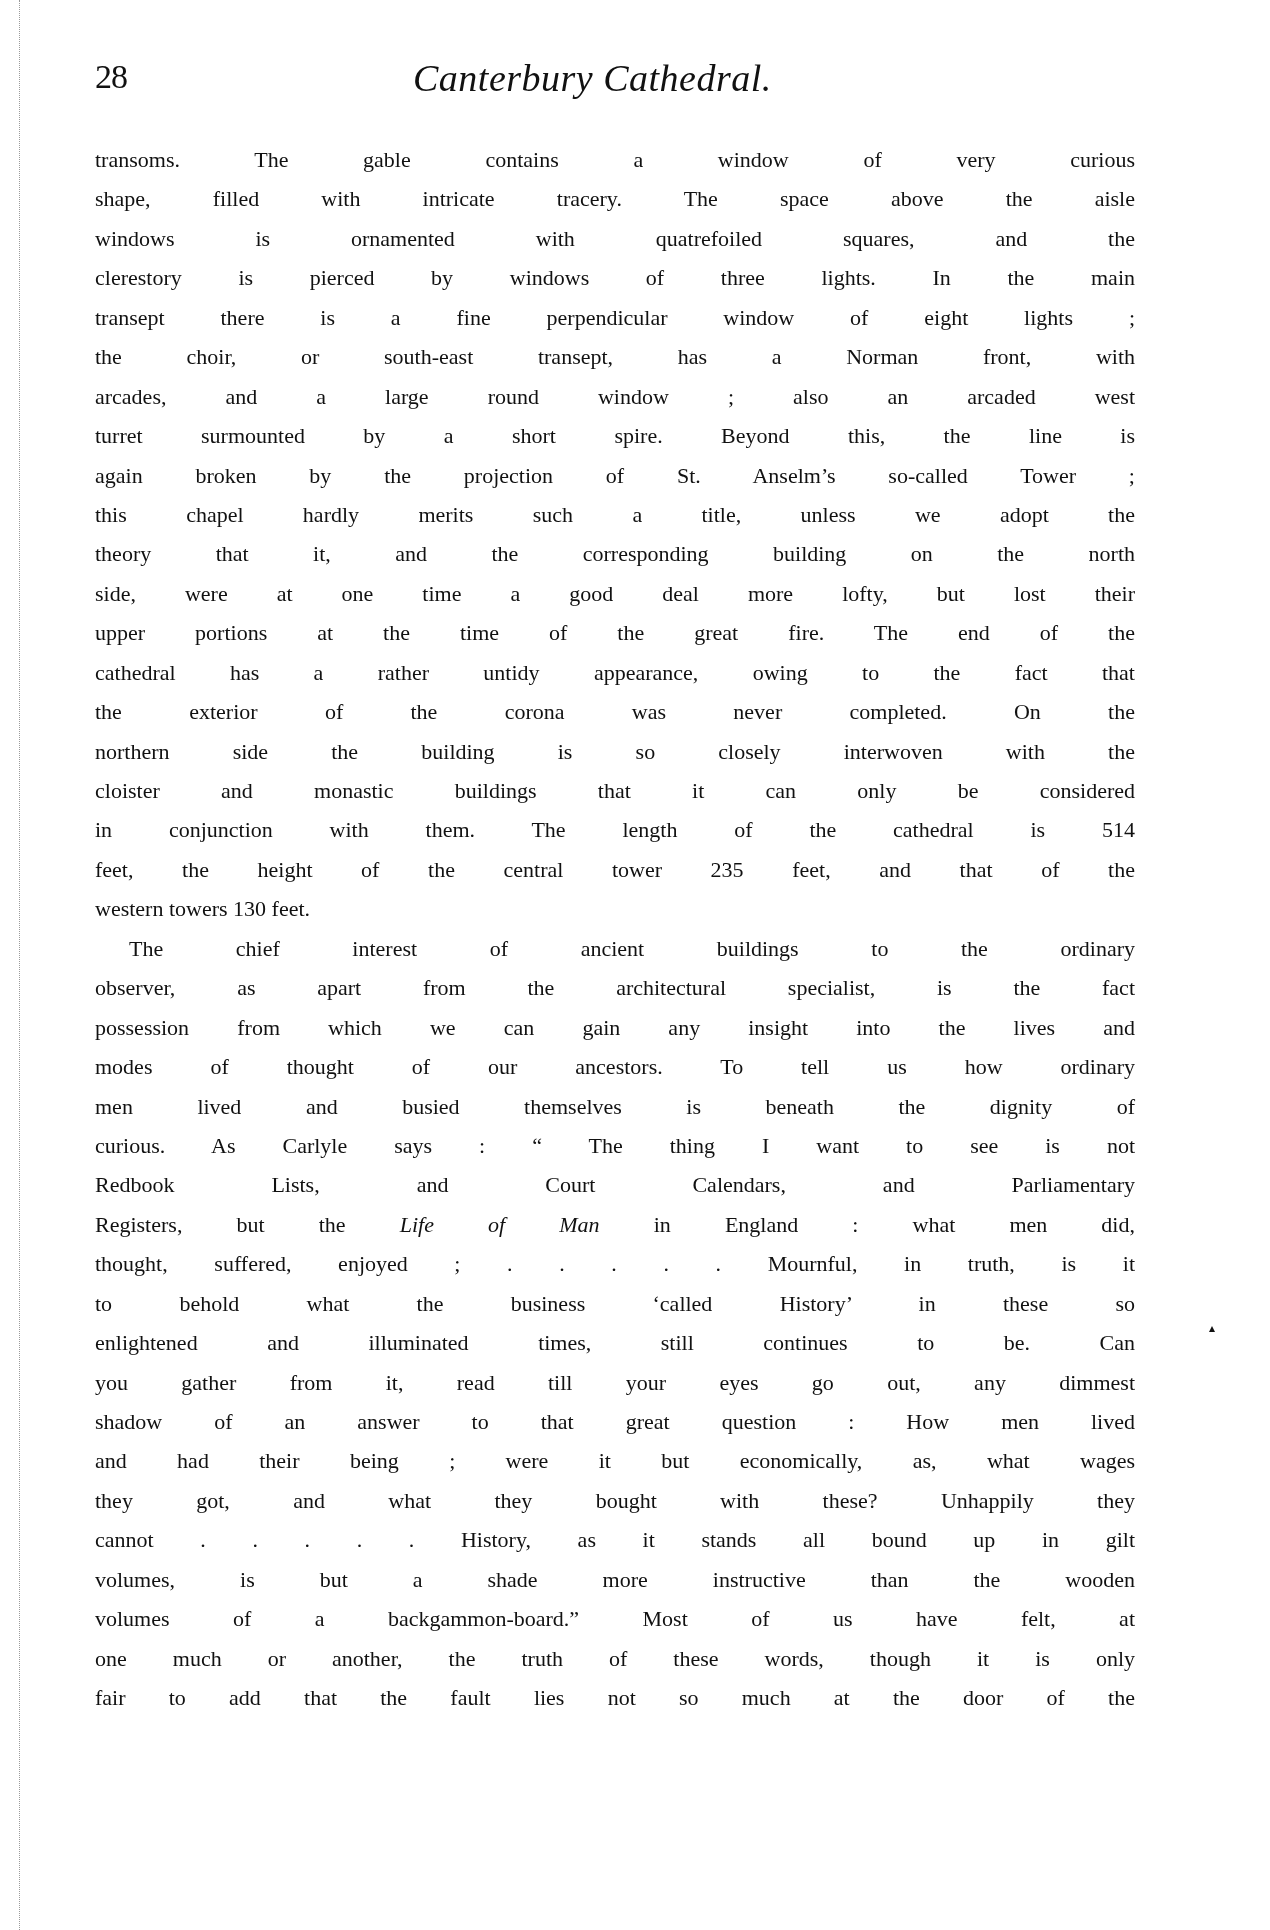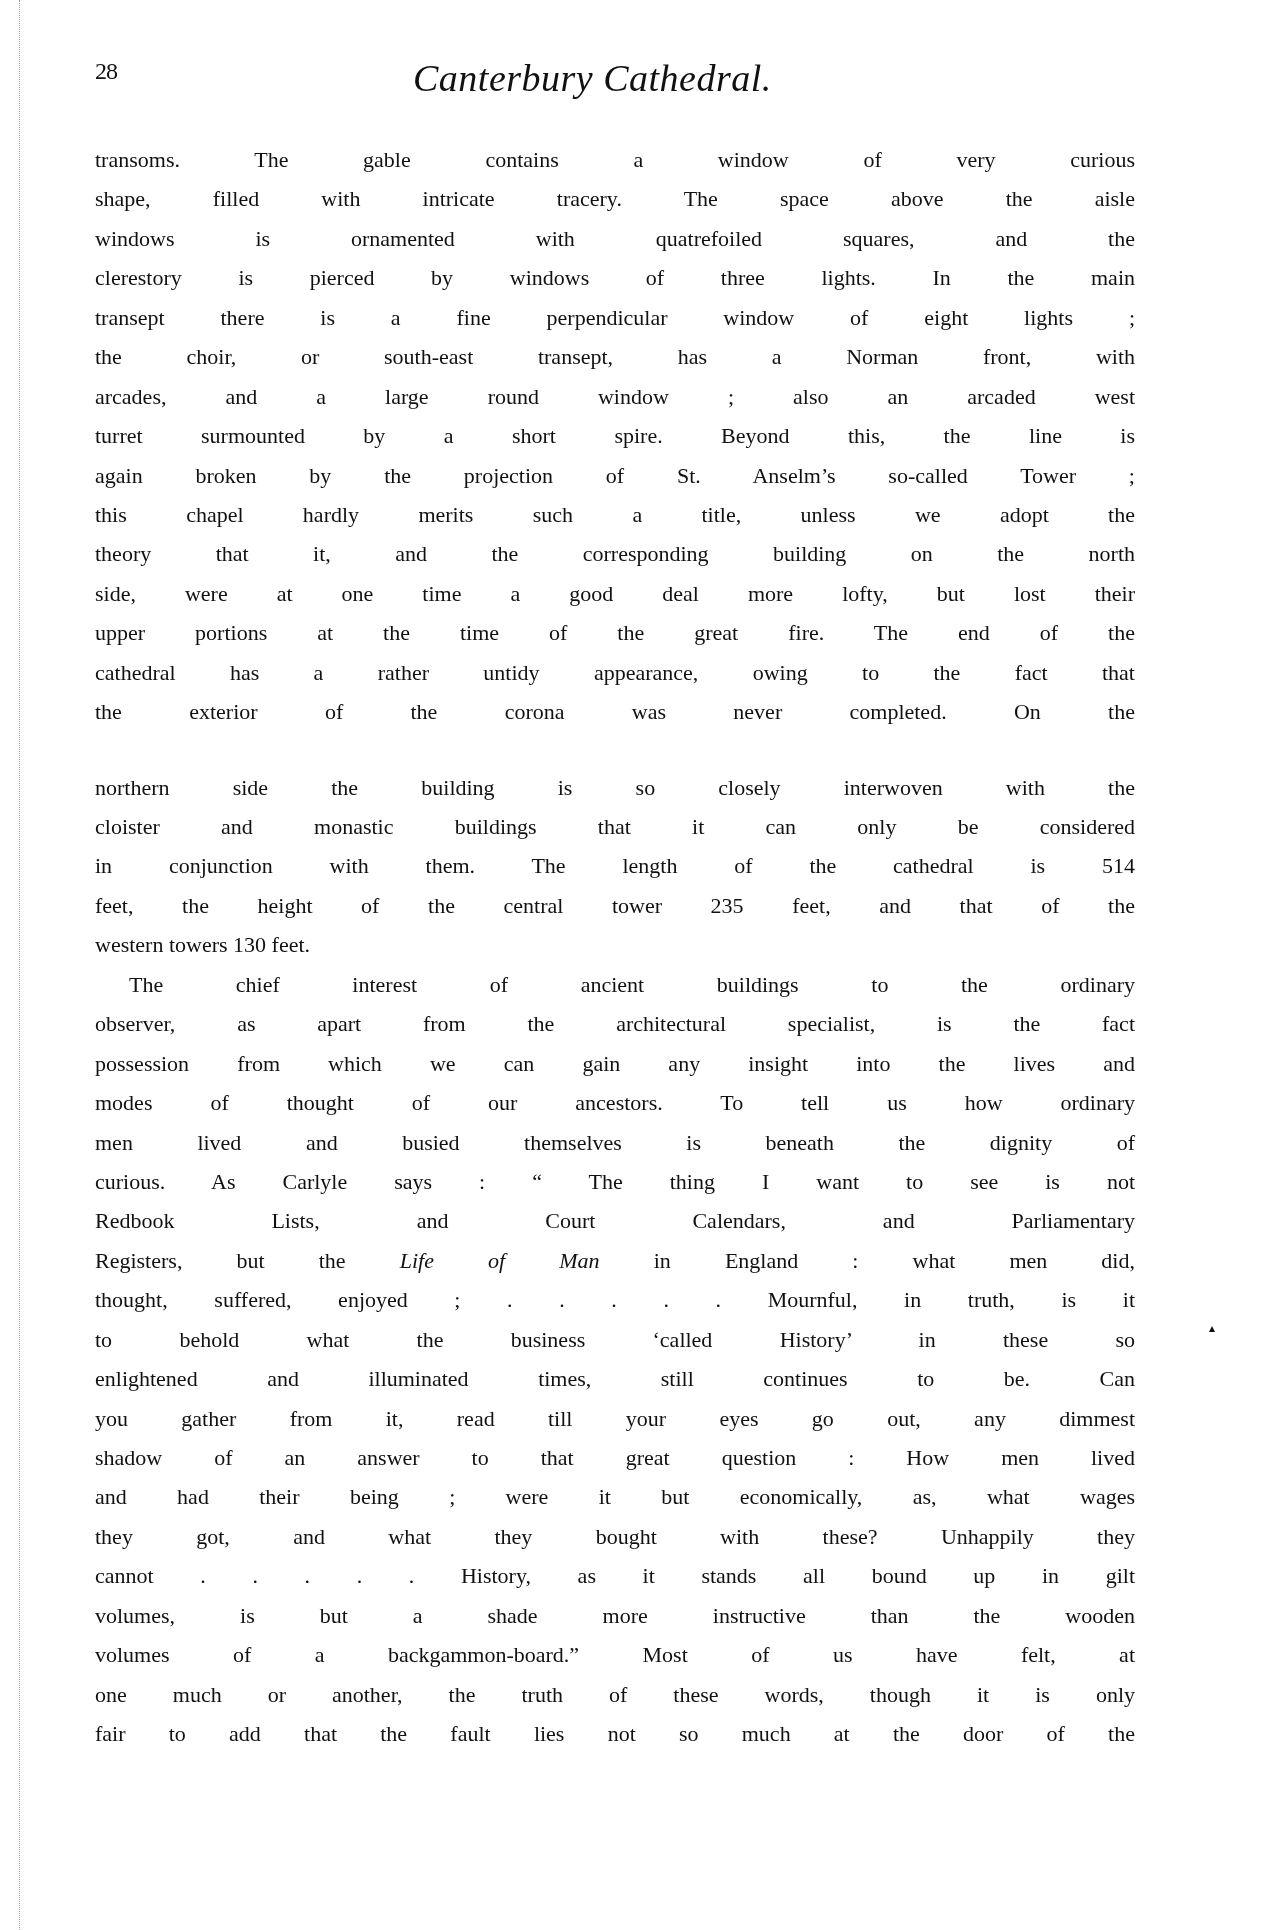--- a/index.html
+++ b/index.html
@@ -11,21 +11,21 @@
   .speck {
     position: absolute; left: 1209px; top: 1326px; width: 0; height: 0;
     border-left: 3px solid transparent; border-right: 3px solid transparent;
     border-bottom: 6px solid #111;
   }
   .running-head {
     position: absolute; left: 95px; top: 56px; width: 1040px; height: 50px;
     font-family: "Liberation Serif", "DejaVu Serif", serif;
   }
   .page-number {
-    position: absolute; left: 0; top: 2px; font-size: 24px; letter-spacing: -1px;
+    position: absolute; left: 0; top: 2px; font-size: 34px; letter-spacing: -1px;
   }
   .running-title {
     position: absolute; left: 318px; top: 0; font-size: 38px; font-style: italic;
     letter-spacing: 0.5px;
   }
   .body-text {
     position: absolute; left: 95px; top: 140px; width: 1040px;
     font-family: "Liberation Serif", "DejaVu Serif", serif;
     font-size: 22px; line-height: 39.45px;
   }
@@ -57,21 +57,21 @@
   <span class="line" style="white-space: normal;">the choir, or south-east transept, has a Norman front, with</span>
   <span class="line" style="white-space: normal;">arcades, and a large round window ; also an arcaded west</span>
   <span class="line" style="white-space: normal;">turret surmounted by a short spire.  Beyond this, the line is</span>
   <span class="line" style="white-space: normal;">again broken by the projection of St. Anselm’s so-called Tower ;</span>
   <span class="line" style="white-space: normal;">this chapel hardly merits such a title, unless we adopt the</span>
   <span class="line" style="white-space: normal;">theory that it, and the corresponding building on the north</span>
   <span class="line" style="white-space: normal;">side, were at one time a good deal more lofty, but lost their</span>
   <span class="line" style="white-space: normal;">upper portions at the time of the great fire.  The end of the</span>
   <span class="line" style="white-space: normal;">cathedral has a rather untidy appearance, owing to the fact that</span>
   <span class="line" style="white-space: normal;">the exterior of the corona was never completed.  On the</span>
-  <span class="line" style="white-space: normal; margin-top: 36px;">northern side the building is so closely interwoven with the</span>
+  <span class="line" style="white-space: normal;">northern side the building is so closely interwoven with the</span>
   <span class="line" style="white-space: normal;">cloister and monastic buildings that it can only be considered</span>
   <span class="line" style="white-space: normal;">in conjunction with them.  The length of the cathedral is 514</span>
   <span class="line" style="white-space: normal;">feet, the height of the central tower 235 feet, and that of the</span>
   <span class="line last" style="white-space: normal;">western towers 130 feet.</span>
   <span class="line indent" style="white-space: normal;">The chief interest of ancient buildings to the ordinary</span>
   <span class="line" style="white-space: normal;">observer, as apart from the architectural specialist, is the fact</span>
   <span class="line" style="white-space: normal;">possession from which we can gain any insight into the lives and</span>
   <span class="line" style="white-space: normal;">modes of thought of our ancestors.  To tell us how ordinary</span>
   <span class="line" style="white-space: normal;">men lived and busied themselves is beneath the dignity of</span>
   <span class="line" style="white-space: normal;">curious.  As Carlyle says :  “ The thing I want to see is not</span>

